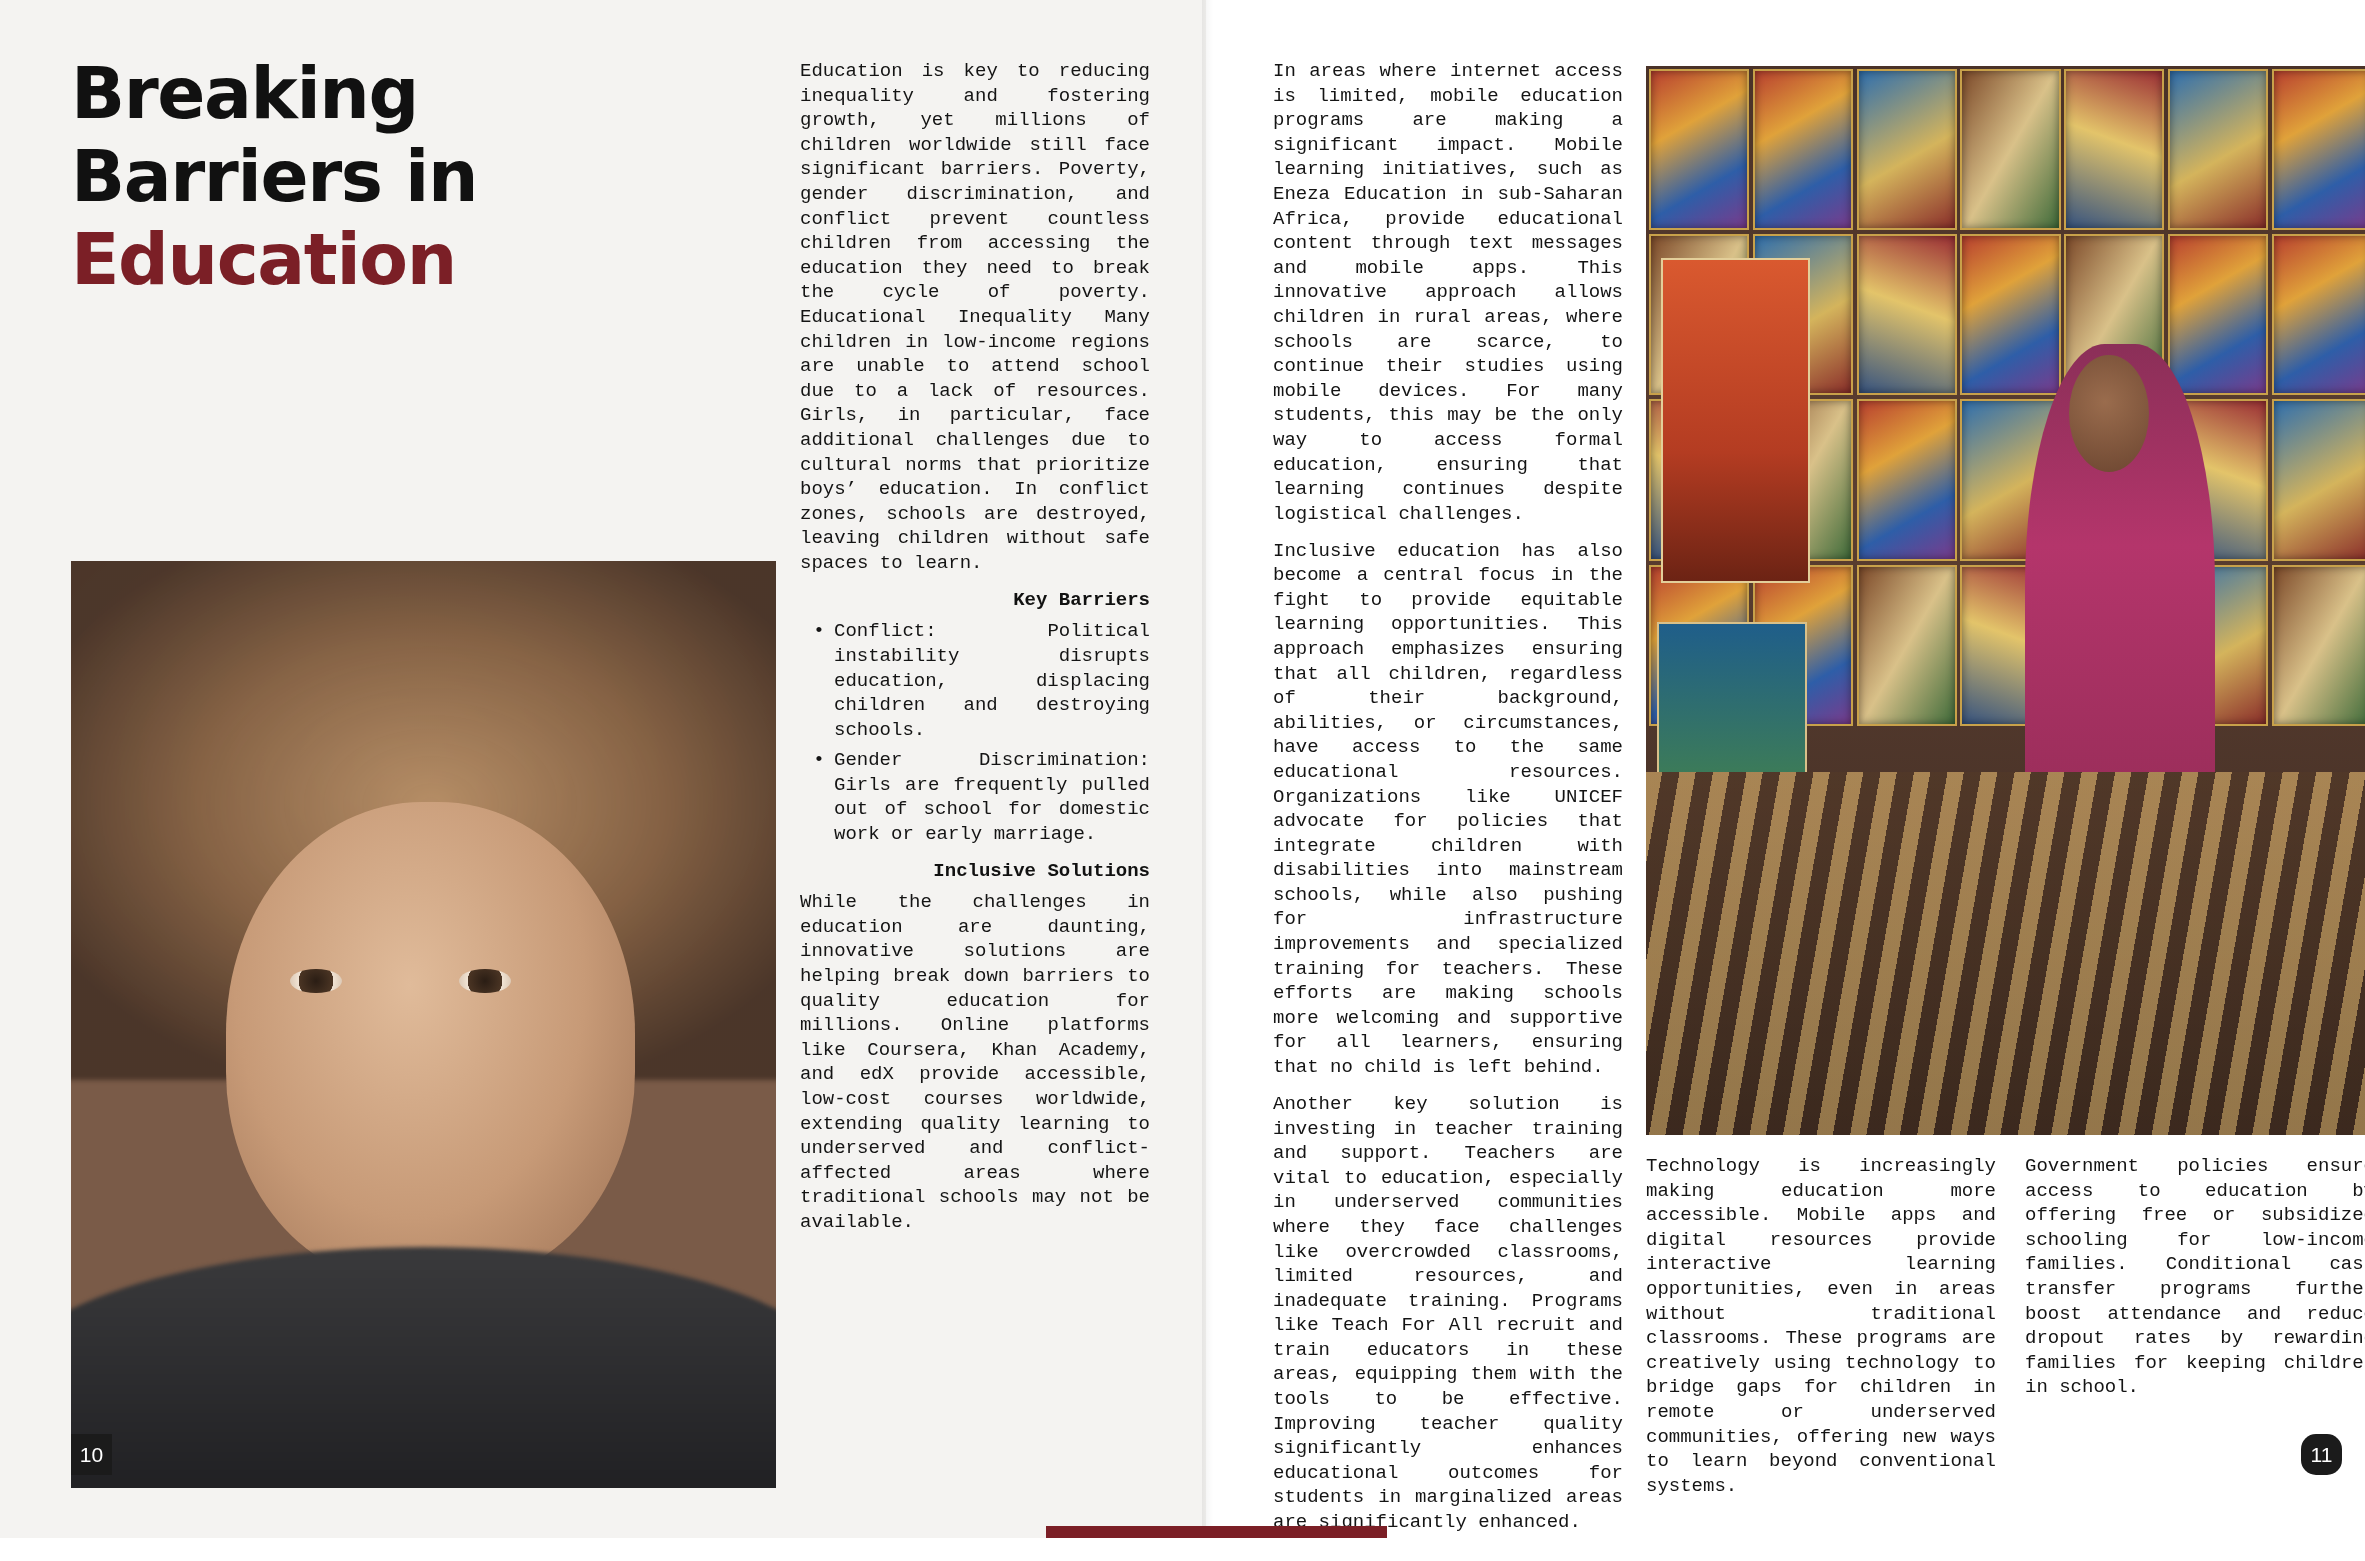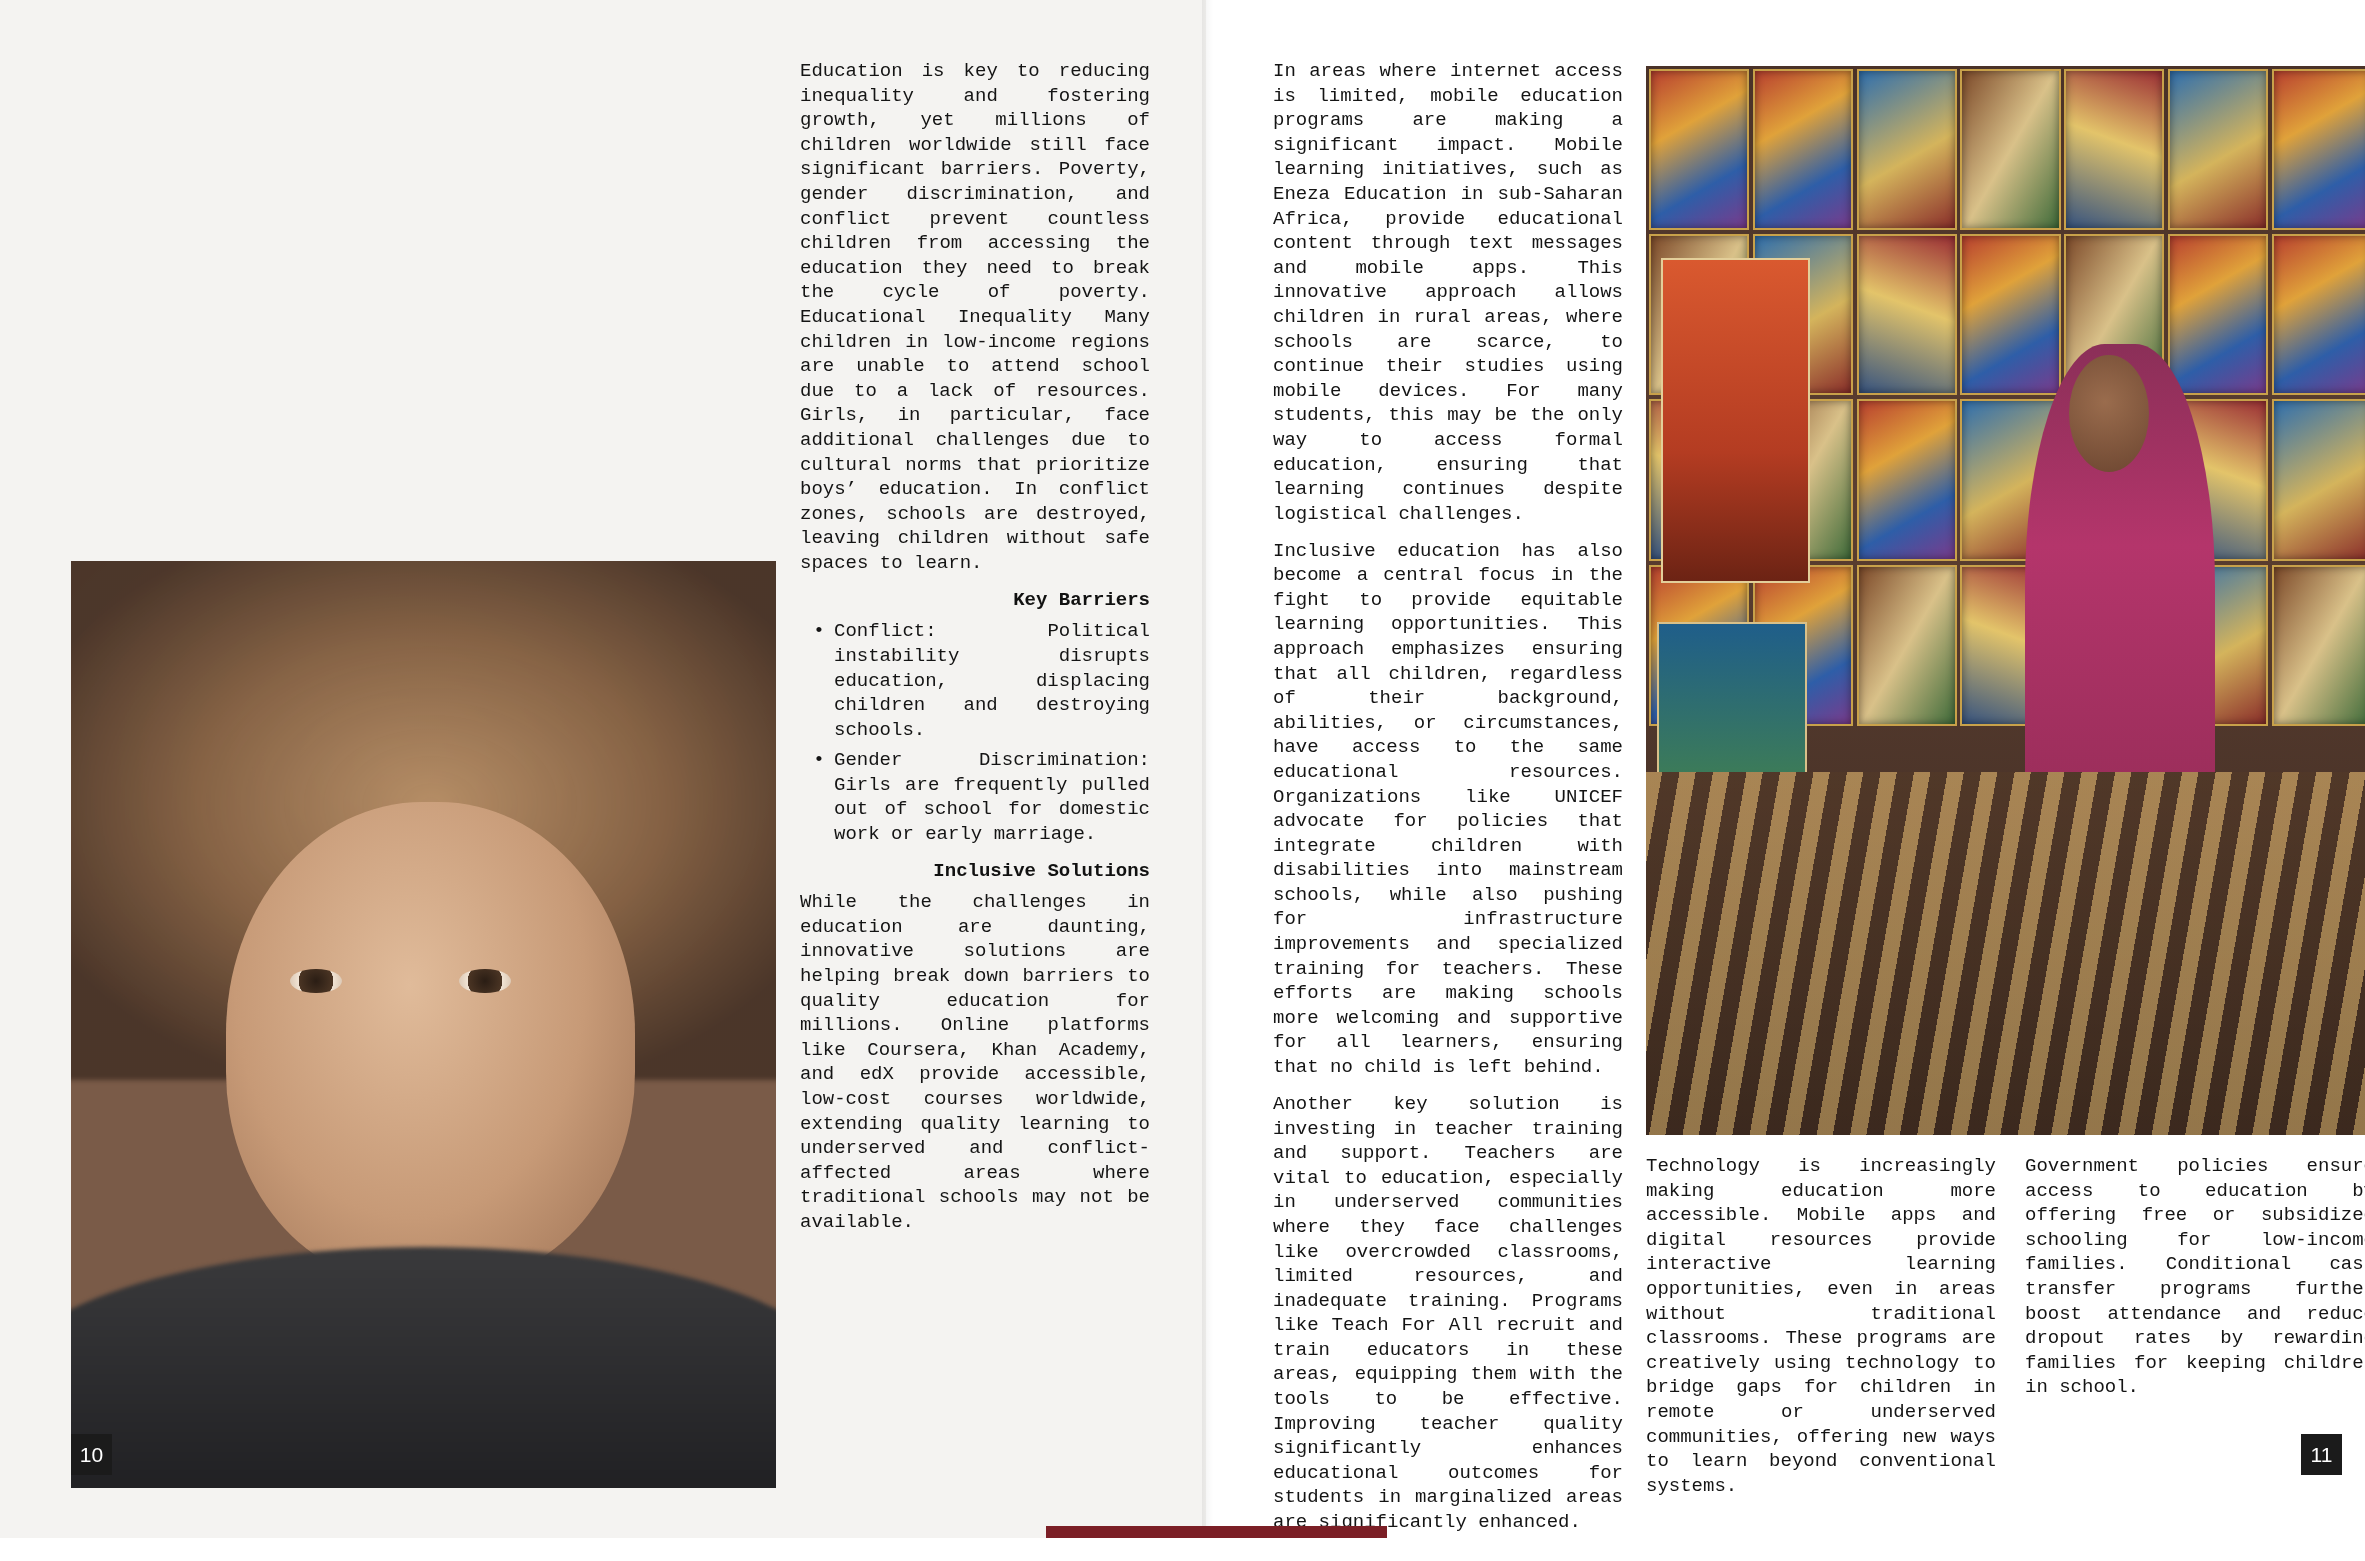--- a/index.html
+++ b/index.html
@@ -144,21 +144,21 @@
     height: 41px;
     background: #1b1b1b;
     color: #ffffff;
     font-size: 21px;
     display: flex;
     align-items: center;
     justify-content: center;
     font-family: "Liberation Sans", sans-serif;
   }
   .page-num.left { left: 71px; top: 1434px; }
-  .page-num.right { left: 2301px; top: 1434px; }
+  .page-num.right { left: 2301px; top: 1434px; border-radius: 15px; }
 
   
   .col {
     position: absolute;
     font-family: Liberation Mono, monospace;
     color: #141414;
   }
   .col p {
     margin: 0 0 12.3px 0;
     font-size: 19px;
@@ -290,20 +290,25 @@
 </style>
 </head>
 <body>
 
 <div class="spread">
 
   <div class="page-left"></div>
   <div class="page-right"></div>
   <div class="gutter-shadow"></div>
 
+  <div class="title-block">
+    <div class="title-line">Breaking</div>
+    <div class="title-line">Barriers in</div>
+    <div class="title-line accent">Education</div>
+  </div>
 
   <div class="photo-child">
     <div class="sky"></div>
     <div class="hair"></div>
     <div class="face"></div>
     <div class="eye left"></div>
     <div class="eye right"></div>
     <div class="shoulder"></div>
   </div>
 

